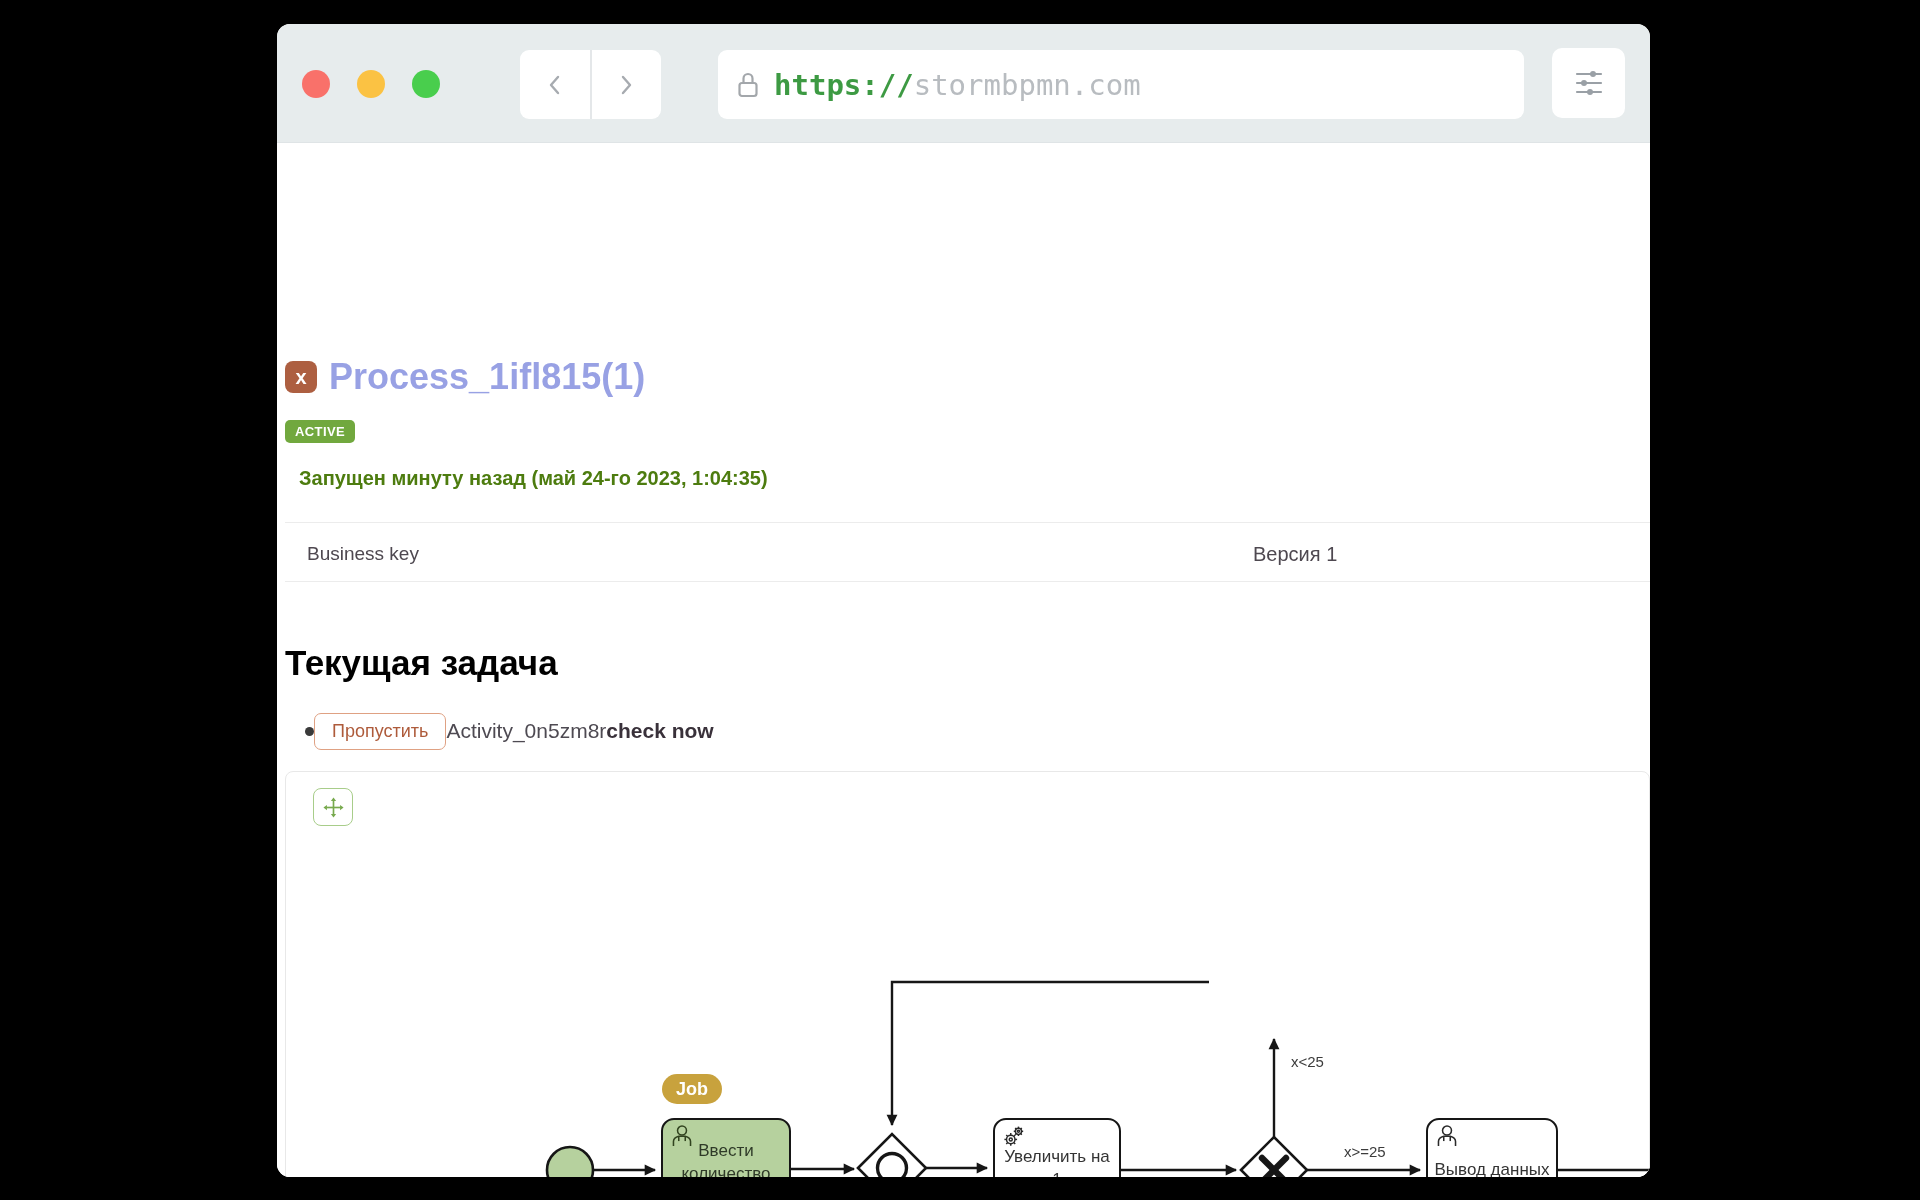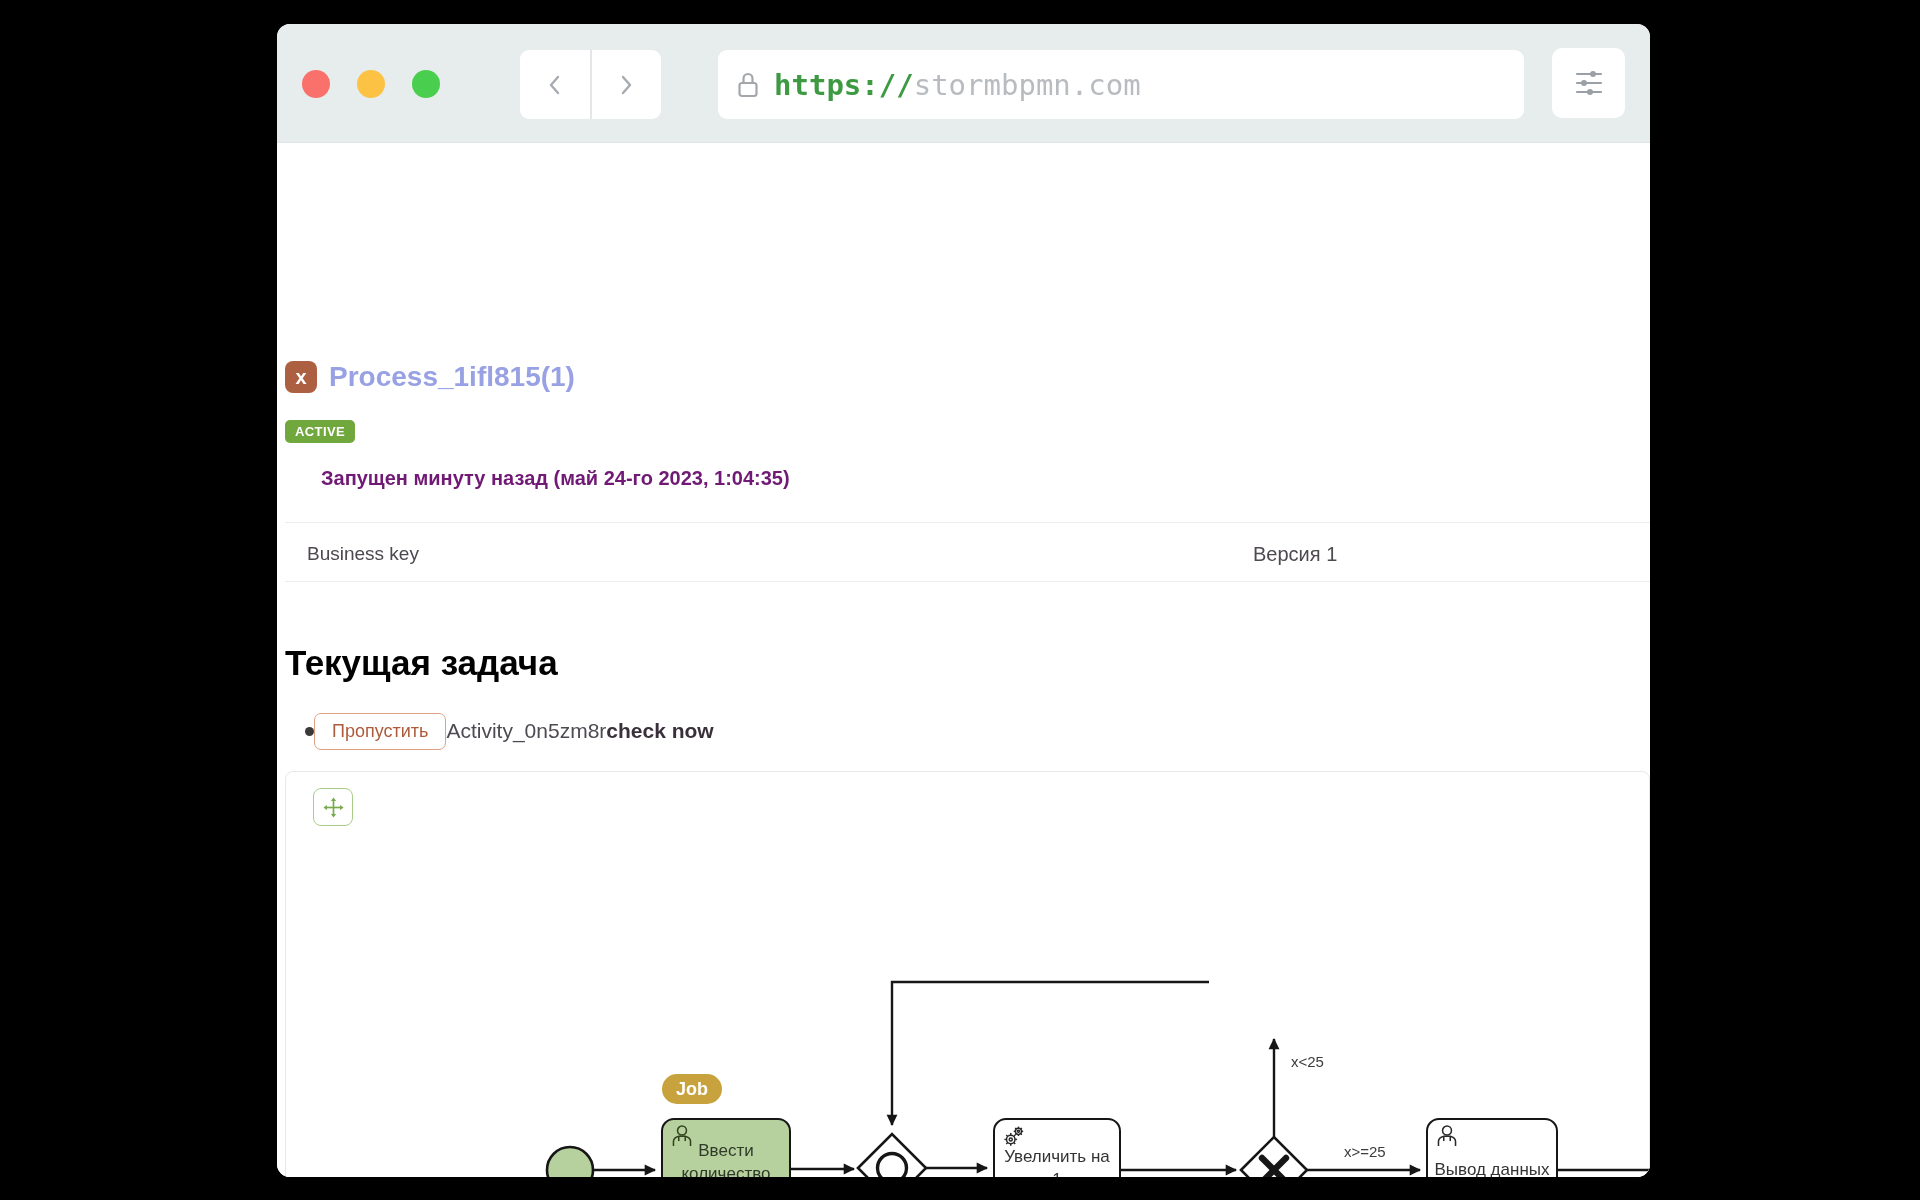--- a/index.html
+++ b/index.html
@@ -28,24 +28,24 @@
           border-radius:10px;display:flex;align-items:center;justify-content:center;}
 
   
   .pagearea{position:absolute;left:0;top:119px;width:100%;bottom:0;background:#fff;}
   .inner{position:absolute;left:0;top:0;width:100%;height:100%;}
 
   .titlerow{position:absolute;left:8px;top:214px;display:flex;align-items:center;height:40px;}
   .xbadge{width:32px;height:32px;background:#ad5f41;border-radius:8px;color:#fff;
           font-size:20px;font-weight:bold;display:flex;align-items:center;justify-content:center;}
   .bigtitle{margin-left:14px;font-size:34px;font-weight:bold;color:#4b3a44;white-space:nowrap;}
-  .proclink{margin-left:12px;font-size:28px;font-weight:bold;color:#98a1e4;white-space:nowrap;}
+  .proclink{margin-left:12px;font-size:36px;font-weight:bold;color:#98a1e4;white-space:nowrap;}
   .activebadge{position:absolute;left:8px;top:277px;background:#71a83e;color:#fff;
           font-size:13px;font-weight:bold;letter-spacing:.4px;padding:4px 10px;border-radius:5px;}
-  .startedline{position:absolute;left:44px;top:324px;font-size:20px;font-weight:bold;color:#701a75;}
+  .startedline{position:absolute;left:22px;top:324px;font-size:20px;font-weight:bold;color:#4d7c0f;}
   .divider{position:absolute;left:8px;right:0;height:1px;background:#ececec;}
   .kvrow{position:absolute;left:0;top:392px;width:100%;height:46px;}
   .kvkey{position:absolute;left:30px;top:8px;font-size:19px;color:#4e4850;}
   .kvval{position:absolute;left:976px;top:8px;font-size:20px;color:#4e4850;}
   .sectiontitle{position:absolute;left:8px;top:500px;font-size:35px;font-weight:bold;color:#000000;}
   .taskline{position:absolute;left:28px;top:566px;height:44px;display:flex;align-items:center;}
   .bullet{width:9px;height:9px;border-radius:50%;background:#3a3a3a;}
   .skipbtn{border:1.5px solid #dfa183;color:#ae5b3b;background:#fff;border-radius:7px;
            font-size:18px;padding:7px 17px;font-family:"Liberation Sans",sans-serif;}
   .actid{font-size:21px;color:#4e4a52;}

